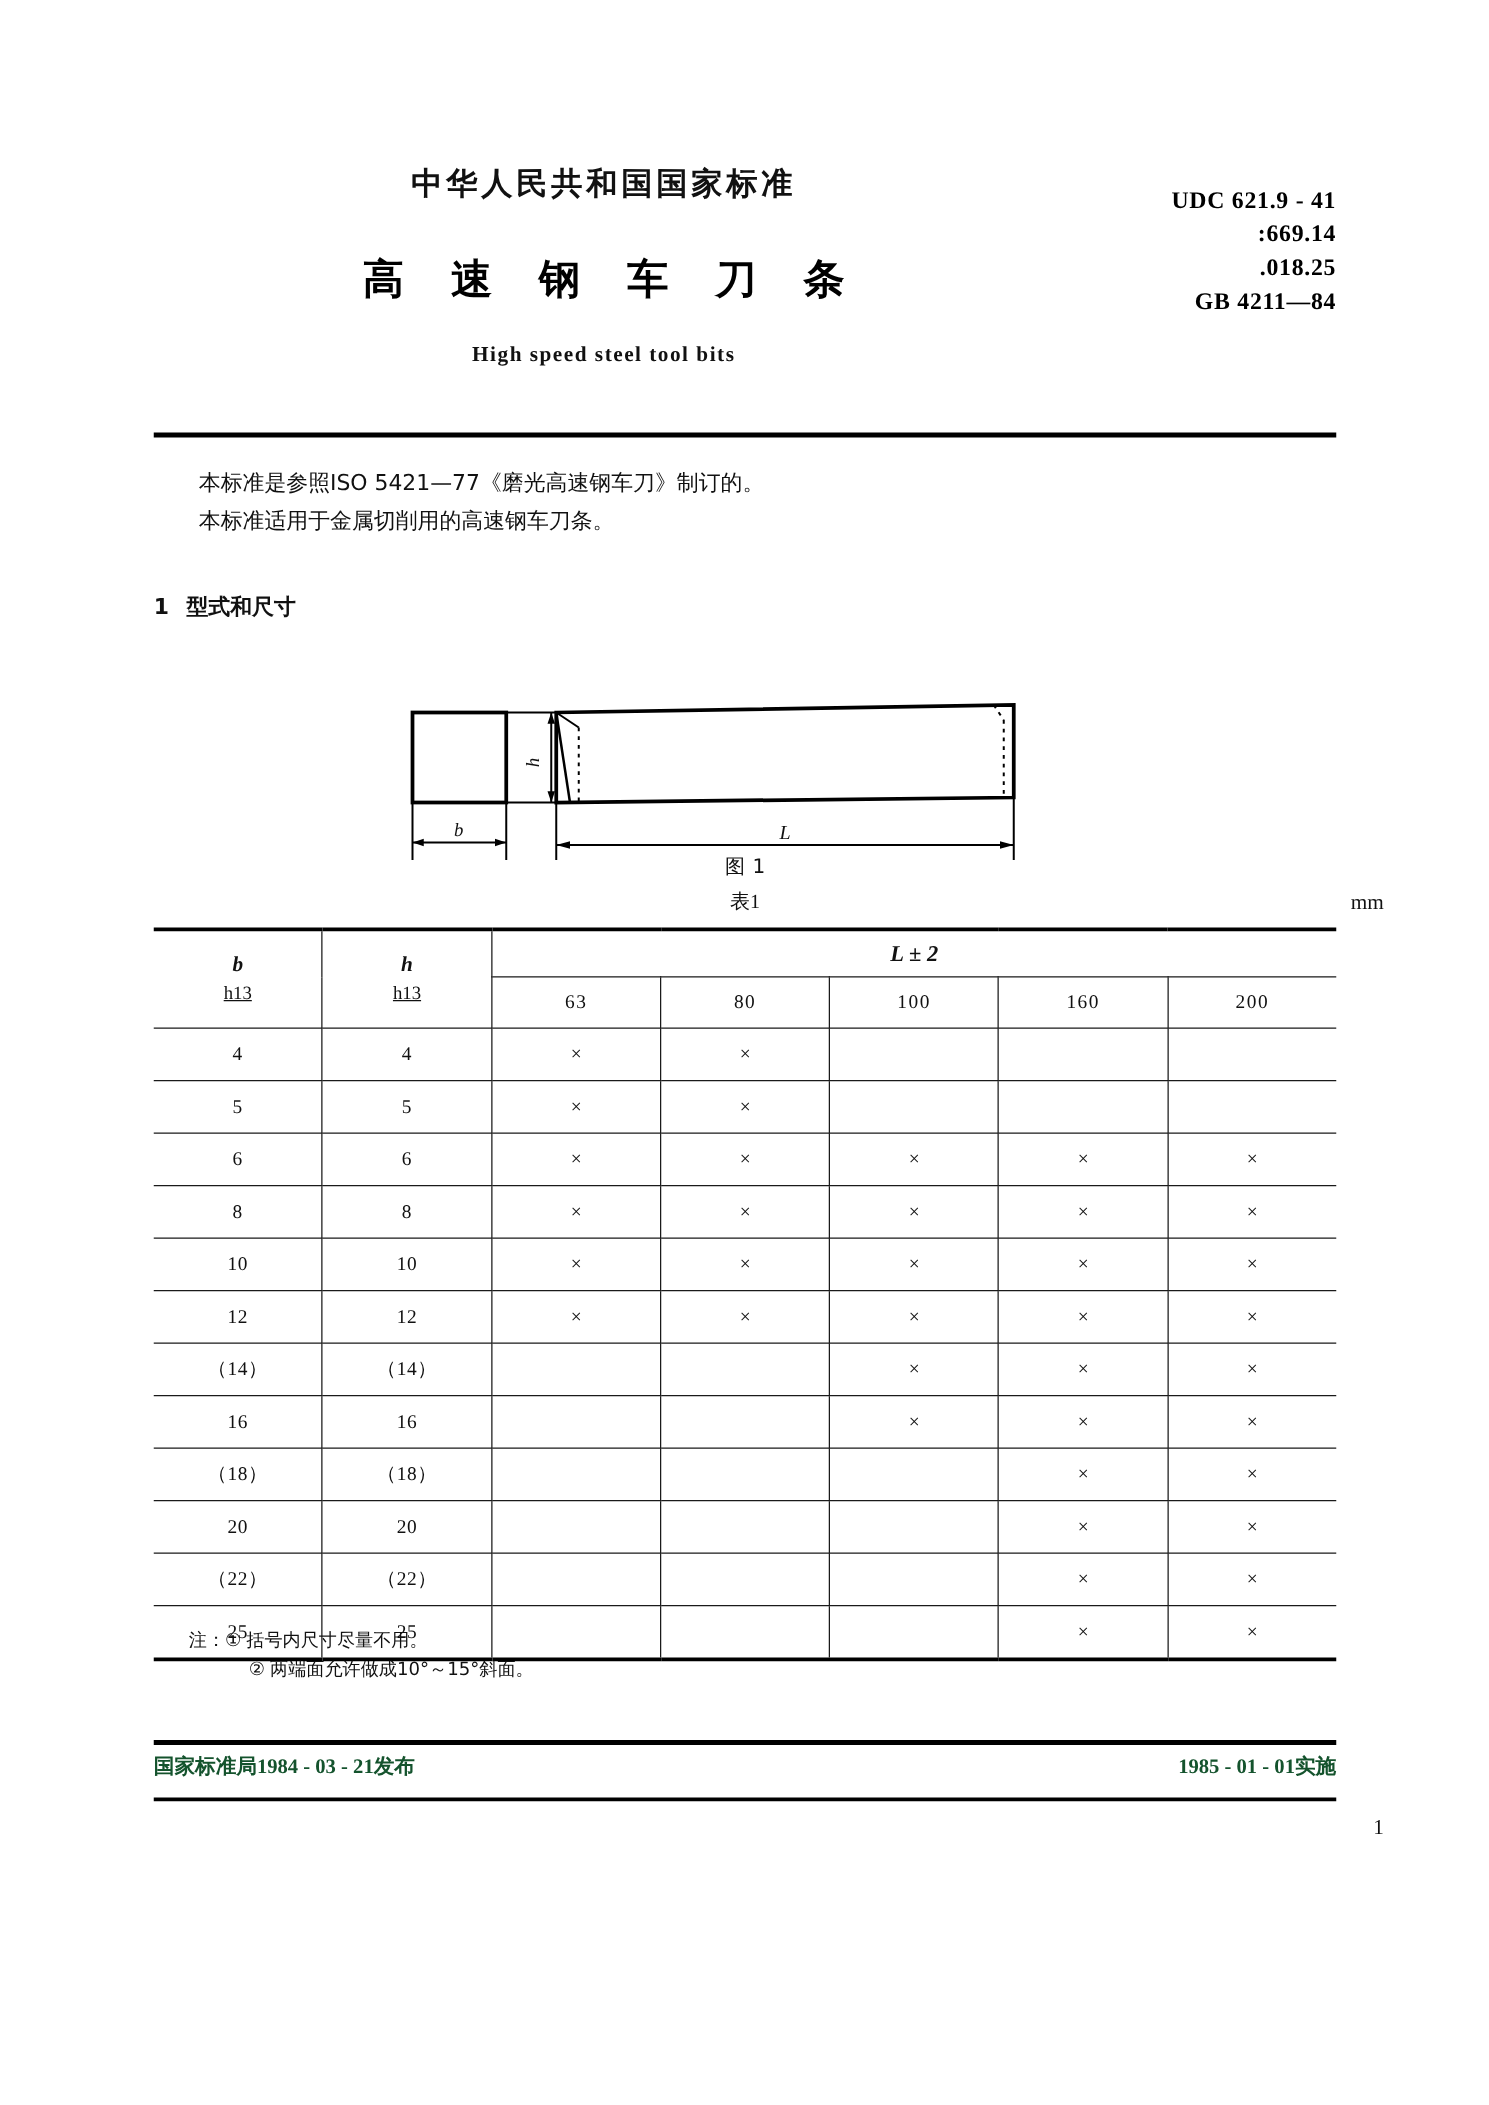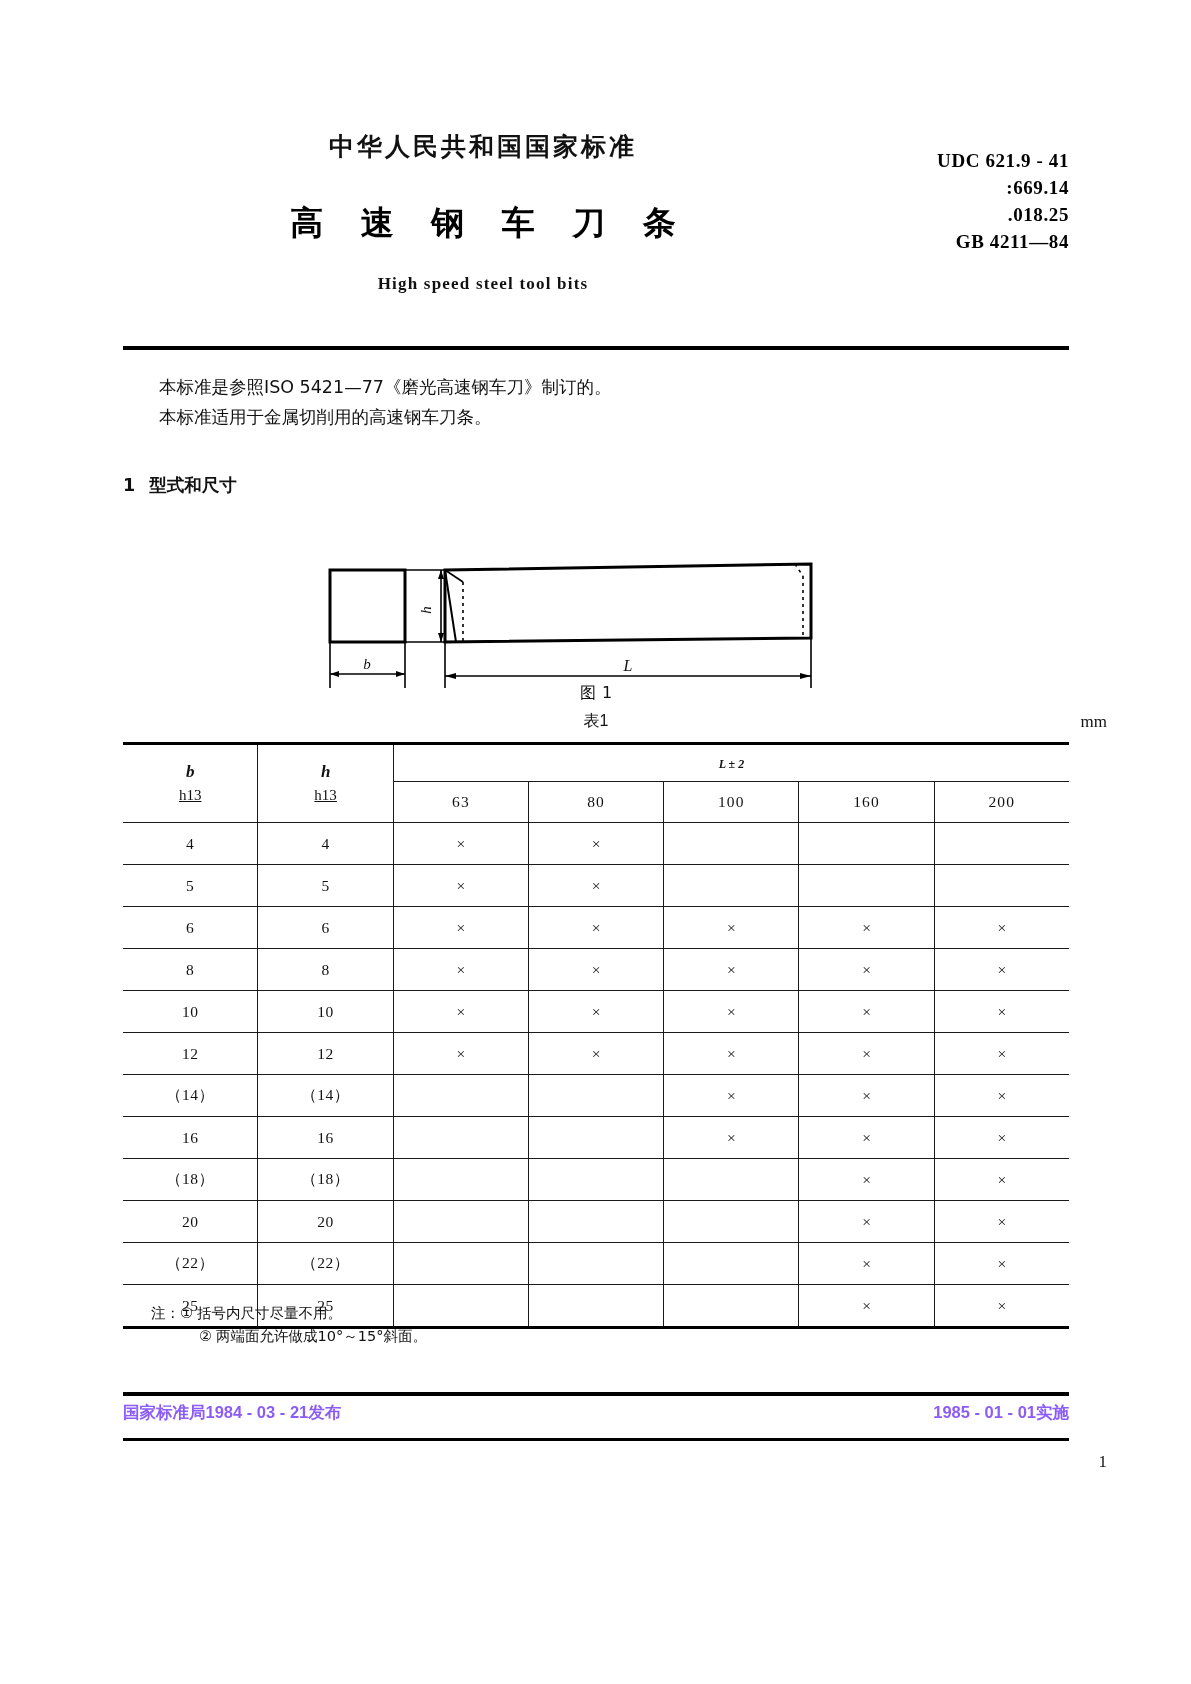--- a/index.html
+++ b/index.html
@@ -139,21 +139,21 @@
     font-size: 16px;
     color: #111;
   }
   .fig-caption .lbl { letter-spacing: 6px; }
   .tbl-caption {
     position: absolute;
     left: 123px;
     top: 711px;
     width: 946px;
     text-align: center;
-    font-family: Liberation Sans, sans-serif;
+    font-family: Liberation Serif, serif;
     font-size: 16px;
     color: #111;
   }
   .tbl-unit {
     position: absolute;
     right: 84px;
     top: 712px;
     font-family: "Liberation Serif", serif;
     font-size: 17px;
     color: #111;
@@ -205,21 +205,21 @@
   th.bh .tol {
     font-size: 15px;
     text-decoration: underline;
   }
   th.lspan {
     height: 36px;
   }
   th.lspan .sym {
     font-style: italic;
     font-weight: bold;
-    font-size: 12px;
+    font-size: 18px;
     font-style: italic;
   }
   th.lcol {
     height: 40px;
     width: 135px;
     font-size: 15px;
     letter-spacing: 1.2px;
   }
   td.dim {
     height: 41px;
@@ -251,24 +251,24 @@
   .note-rest { margin-left: 76px; }
 
   
   .rule-bottom { top: 1392px; }
   .footer {
     position: absolute;
     left: 123px;
     top: 1402px;
     width: 946px;
     height: 34px;
-    font-family: Liberation Sans, sans-serif;
+    font-family: Liberation Serif, serif;
     font-weight: bold;
     font-size: 16.5px;
-    color: #8b5cf6;
+    color: #14532d;
   }
   .footer-left { position: absolute; left: 0; top: 0; white-space: nowrap; }
   .footer-right { position: absolute; right: 0; top: 0; white-space: nowrap; }
   .rule-bottom2 {
     position: absolute;
     left: 123px;
     top: 1438px;
     width: 946px;
     height: 3px;
     background: #000;

